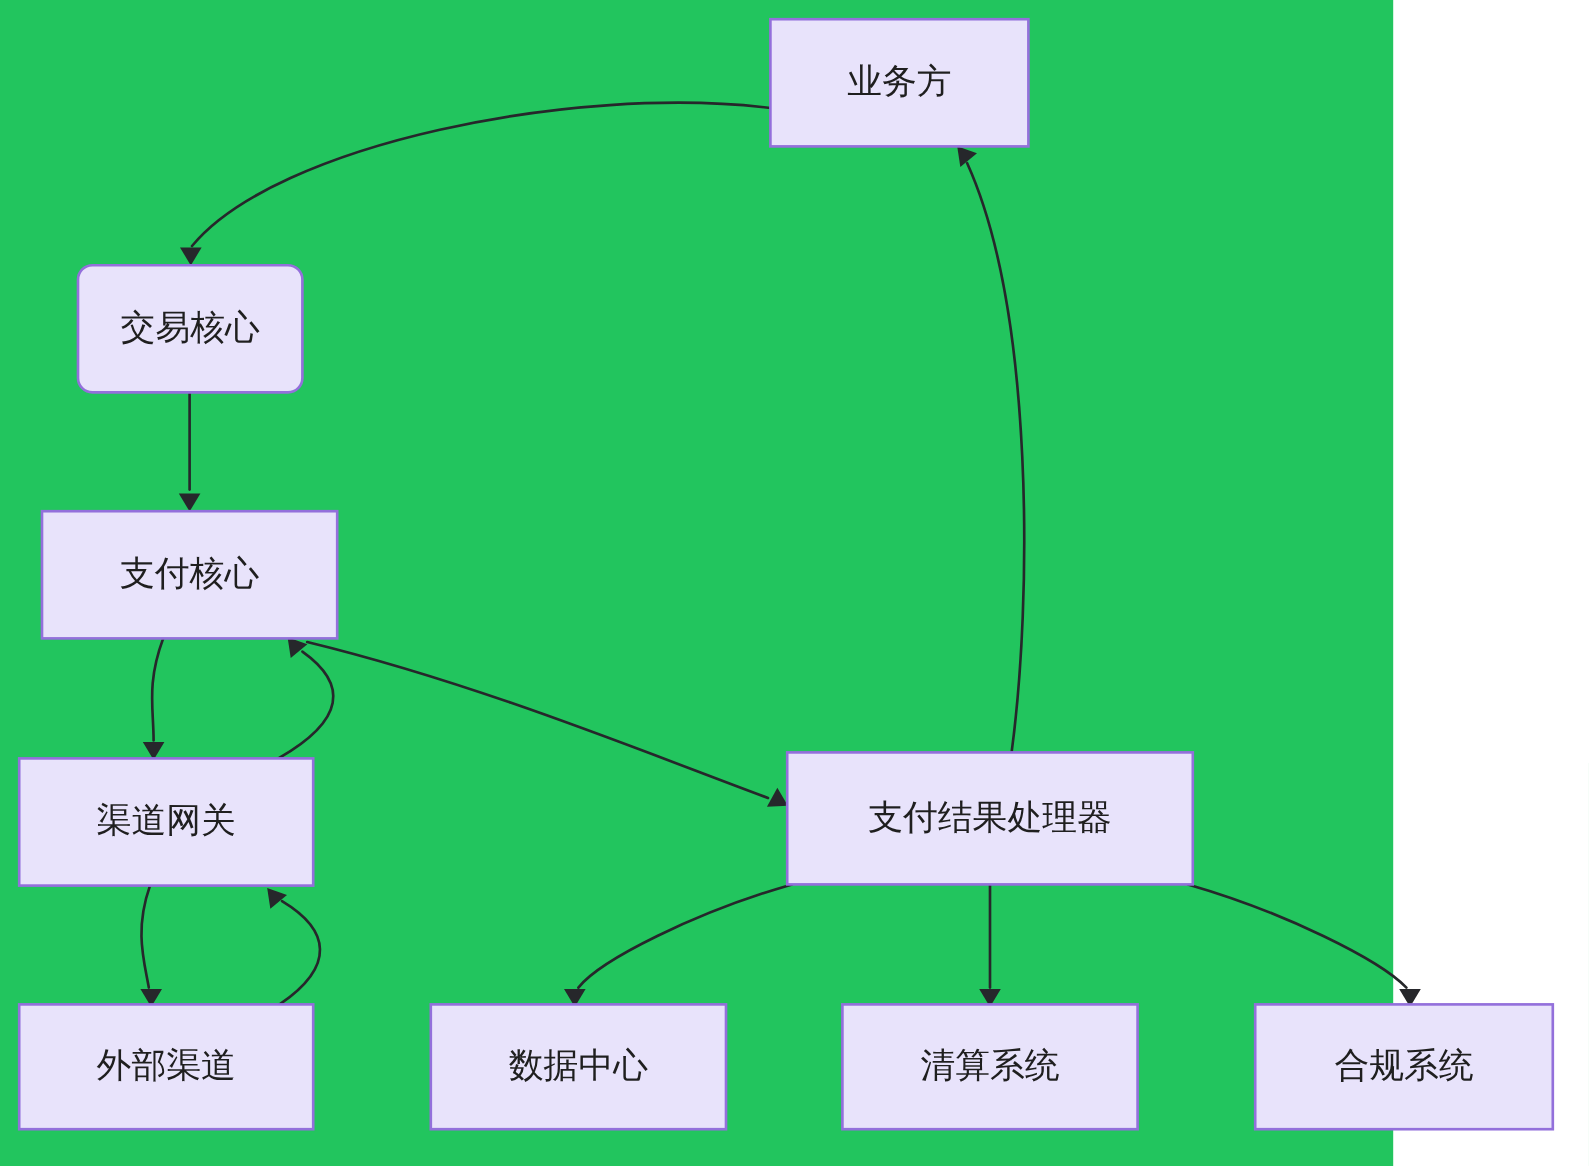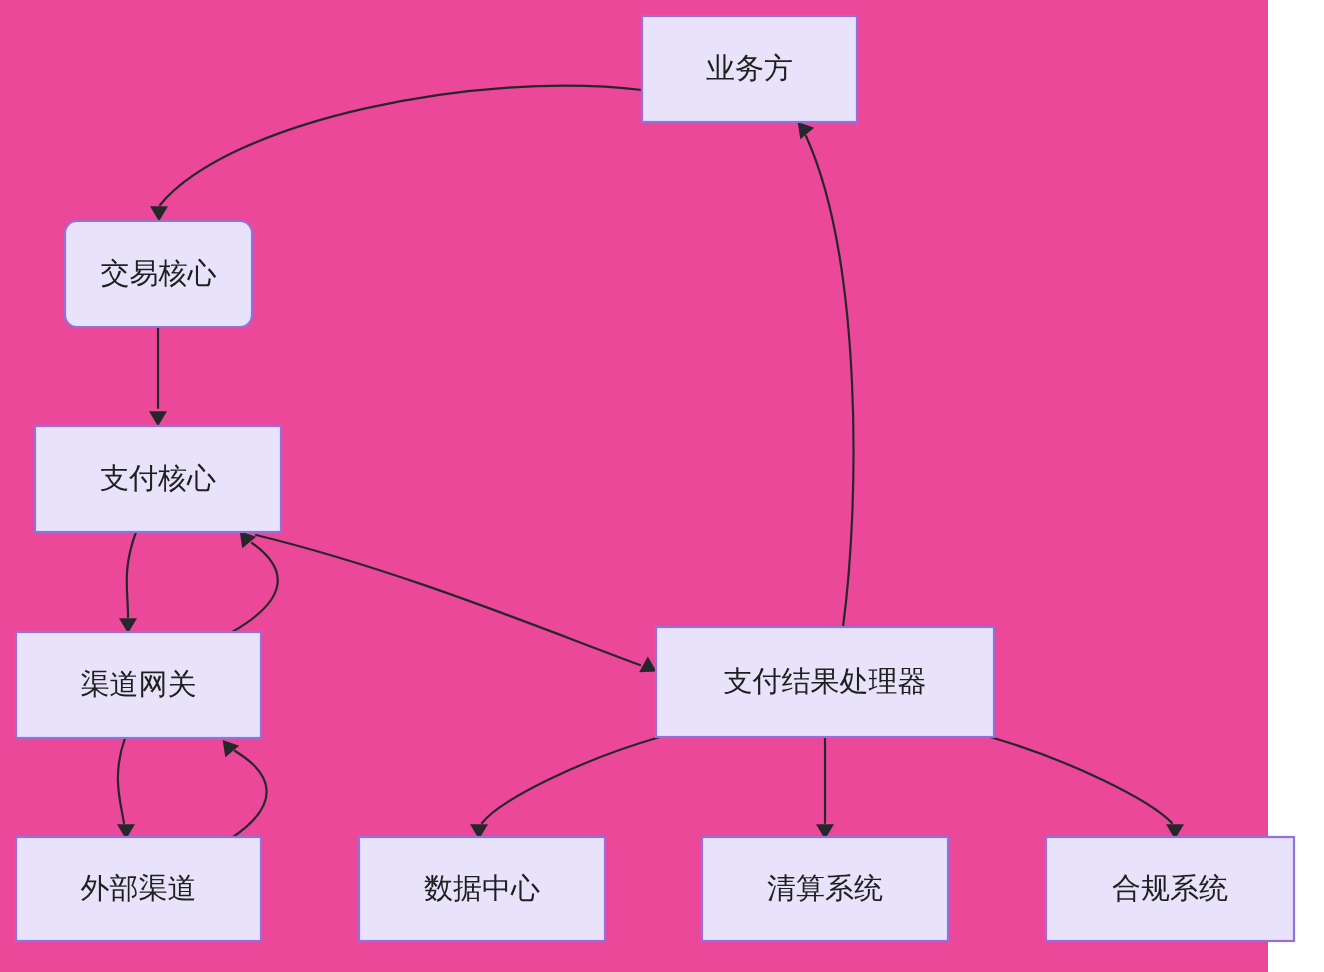--- a/index.html
+++ b/index.html
@@ -8,23 +8,23 @@
     background: #ffffff;
   }
   body {
     width: 1324px;
     height: 972px;
     font-family: "Liberation Sans", "DejaVu Sans", sans-serif;
     overflow: hidden;
   }
   #diagram-root {
     position: relative;
-    width: 1268px;
+    width: 1161px;
     height: 972px;
-    background: #ec4899;
+    background: #22c55e;
   }
   svg.flow-canvas {
     position: absolute;
     top: 0;
     left: 0;
     width: 1324px;
     height: 972px;
     display: block;
   }
   .node-rect {

